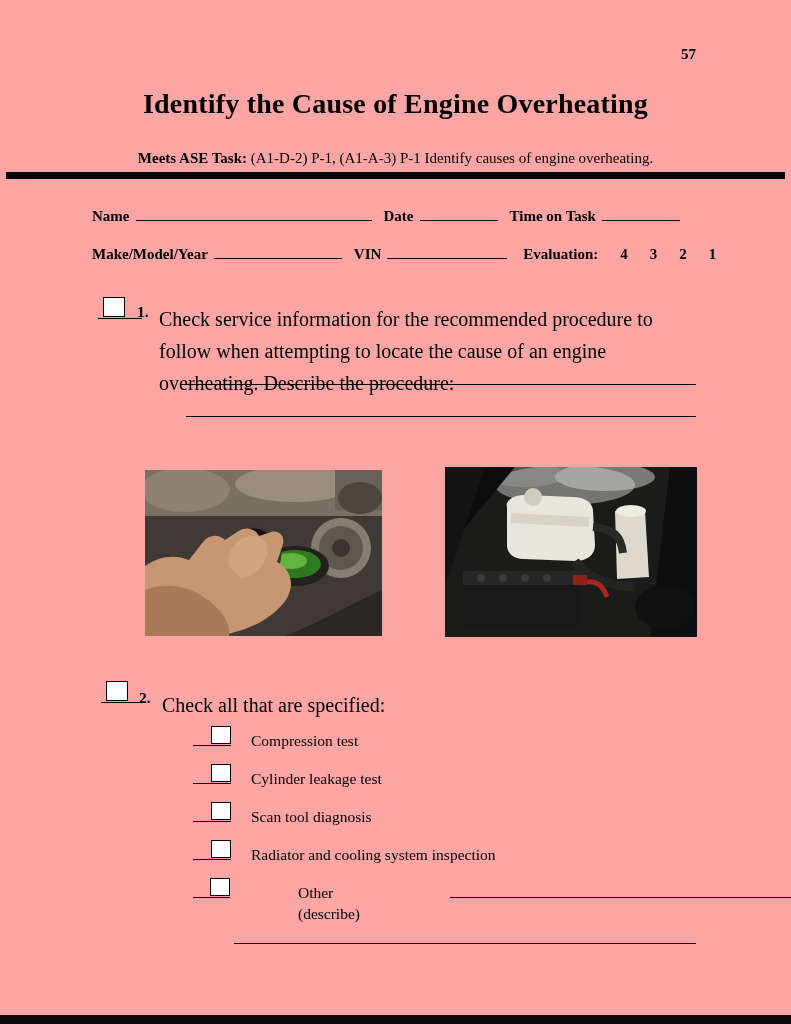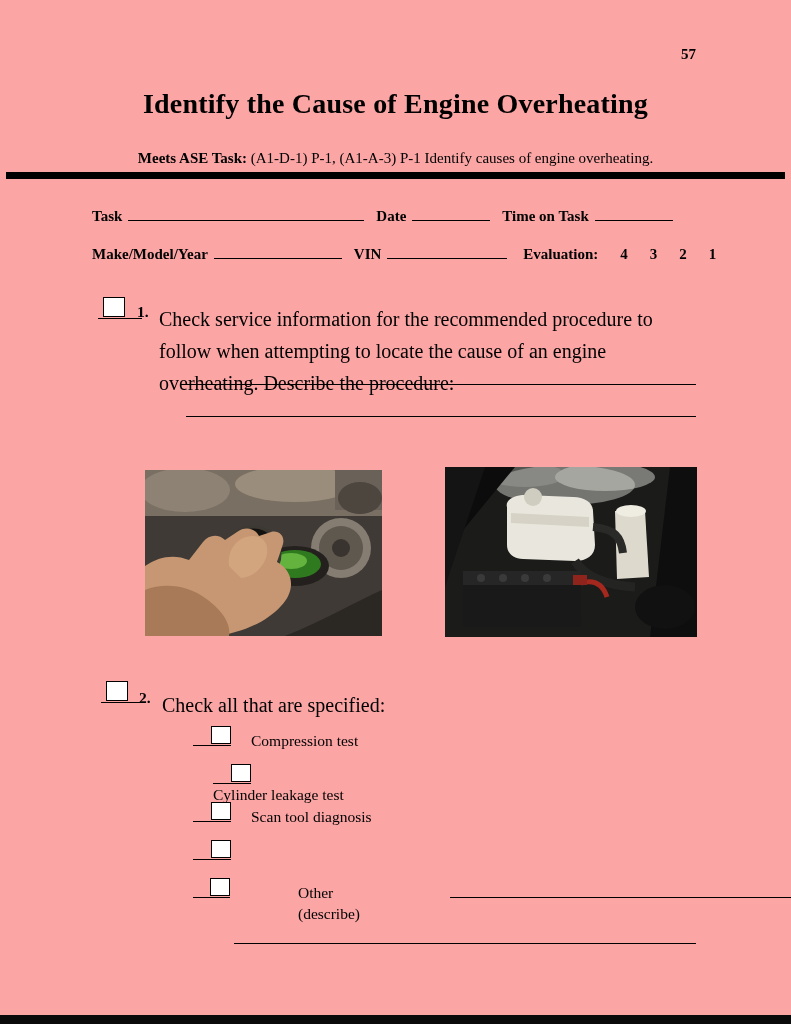--- a/index.html
+++ b/index.html
@@ -47,21 +47,21 @@
   .pl2 { left:186px; top:401px; width:510px; }
   .answer-line { left:234px; top:928px; width:462px; }
 
   .photo { position:absolute; overflow:hidden; }
   .photo svg { display:block; width:100%; height:100%; }
   .photo-left  { left:145px; top:470px; width:237px; height:166px; }
   .photo-right { left:445px; top:467px; width:252px; height:170px; }
 
   
   .opt-row { position:absolute; left:193px; display:flex; align-items:baseline; }
-  .o1 { top:726px; } .o2 { top:764px;flex-direction:column; } .o3 { top:802px; } .o4 { top:840px; } .o5 { top:878px;gap:48px; }
+  .o1 { top:726px; } .o2 { top:764px; } .o3 { top:802px; } .o4 { top:840px; } .o5 { top:878px;gap:48px; }
   .opt-check { position:relative; display:inline-block; width:38px; height:20px;
                border-bottom:1.5px solid #000; }
   .opt-check .box2 { position:absolute; right:0; top:0; width:20px; height:18px;
                      border:1.6px solid #000; background:#fff; }
   .opt-label { margin-left:20px; font-size:15.5px; line-height:21px; }
   .other-line { display:inline-block; width:350px; height:14px;
                 border-bottom:1.3px solid #000; margin-left:6px; }
 
   .bottom-edge { position:absolute; left:0; right:0; bottom:0; height:9px; background:#0a0a0a; }
 </style>
@@ -69,27 +69,27 @@
 <body>
 
 <div class="page">
 
   <div class="page-number">57</div>
 
   <h1 class="title">Identify the Cause of Engine Overheating</h1>
 
   <div class="meets">
     <span class="b">Meets ASE Task:</span>
-    <span>(A1-D-1) P-1, (A1-A-3) P-1  Identify causes of engine overheating.</span>
+    <span>(A1-D-2) P-1, (A1-A-3) P-1  Identify causes of engine overheating.</span>
   </div>
 
   <div class="rule"></div>
 
   <div class="row row1">
-    <span class="b">Task</span>
+    <span class="b">Name</span>
     <span class="line w236"></span>
     <span class="b ml">Date</span>
     <span class="line w80"></span>
     <span class="b ml">Time on Task</span>
     <span class="line w80"></span>
   </div>
 
   <div class="row row2">
     <span class="b">Make/Model/Year</span>
     <span class="line w128"></span>
@@ -188,20 +188,21 @@
     <span class="opt-check">
       <span class="box2"></span>
     </span>
     <span class="opt-label">Scan tool diagnosis</span>
   </div>
 
   <div class="opt-row o4">
     <span class="opt-check">
       <span class="box2"></span>
     </span>
+    <span class="opt-label">Radiator and cooling system inspection</span>
   </div>
 
   <div class="opt-row o5">
     <span class="opt-check">
       <span class="box2"></span>
     </span>
     <span class="opt-label">Other (describe)</span>
     <span class="other-line"></span>
   </div>
 

